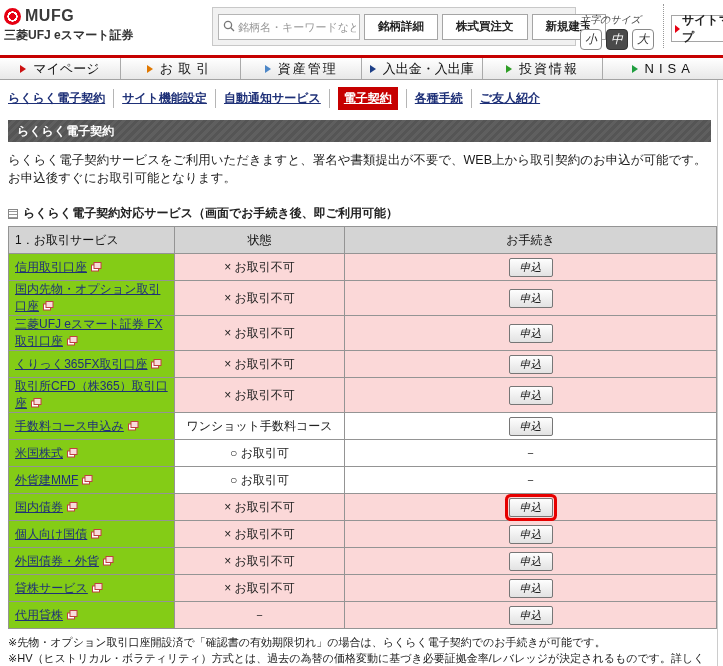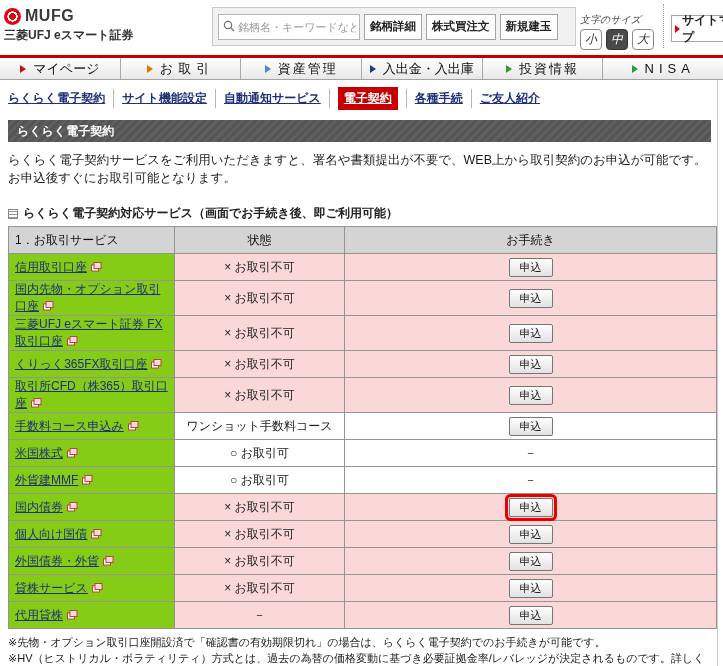--- a/index.html
+++ b/index.html
@@ -15,21 +15,21 @@
   .logo-name { font-size:16px; font-weight:bold; color:#3a3a3a; letter-spacing:.5px; }
   .logo-sub { font-size:12px; font-weight:bold; color:#333; margin-top:2px; }
 
   .search-wrap { position:absolute; left:212px; top:7px; width:364px; height:39px;
     background:#f1f1f1; border:1px solid #c8c8c8; display:flex; align-items:center; padding:0 5px; gap:4px; }
   .search-box { width:142px; height:26px; background:#fff; border:1px solid #b5b5b5;
     display:flex; align-items:center; gap:3px; padding:0 4px; }
   .search-box input { border:none; outline:none; width:118px; font-size:11px; color:#333;
     font-family:"Liberation Sans","DejaVu Sans",sans-serif; background:transparent; }
   .search-box input::placeholder { color:#999; }
-  .qbtn { height:26px; padding:0 5px; background:#fff; border:1px solid #a5a5a5;
+  .qbtn { height:26px; padding:0 13px; background:#fff; border:1px solid #a5a5a5;
     font-size:11.5px; font-weight:bold; color:#222; white-space:nowrap; cursor:pointer;
     font-family:"Liberation Sans","DejaVu Sans",sans-serif; }
 
   .fontsize-wrap { position:absolute; left:580px; top:13px;font-style:italic; }
   .fs-label { font-size:10px; color:#444; margin-bottom:2px; }
   .fs-buttons { display:flex; gap:4px; }
   .fs-btn { width:22px; height:21px; border:1px solid #8a8a8a; border-radius:4px; background:#fff;
     font-size:12px; color:#333; display:flex; align-items:center; justify-content:center; cursor:pointer; }
   .fs-btn.selected { background:#4a4a4a; color:#fff; border-color:#333; }
 
@@ -83,21 +83,21 @@
   th, td { border:1px solid #949494; height:27px; padding:0 6px; }
   th { background:#d4d4d4; font-weight:normal; text-align:center; color:#111; }
   th.h1 { text-align:left; }
   td.c1 { background:#84cc16; text-align:left; }
   td.c2, td.c3 { text-align:center; background:#fff; }
   tr.pink td.c2, tr.pink td.c3 { background:var(--pink,#fbd8d8);margin-left:15px; }
   a.svc { color:var(--link_navy,#1f3178); text-decoration:underline; cursor:pointer; }
   .popicon { display:inline-block; margin-left:4px; vertical-align:-1px; }
   .apply { min-width:44px; height:19px; font-size:11px; color:#222; cursor:pointer;
     border:1px solid #767676; border-radius:2px; background:linear-gradient(#fefefe,#e2e2e2);
-    padding:0 9px; font-family:"Liberation Sans","DejaVu Sans",sans-serif; }
+    padding:0 9px; font-family:"Liberation Sans","DejaVu Sans",sans-serif;font-style:italic; }
   .apply.hl { box-shadow:0 0 0 1px var(--pink,#fbd8d8), 0 0 0 4px var(--highlight_red,#e60000); }
 
   .notes { margin-top:5px; font-size:11px; line-height:16px; color:#1a1a1a; }
   .notes p { padding-left:12px; text-indent:-12px; }
 </style>
 </head>
 <body>
 
 <div class="header">
   <div class="logo">

